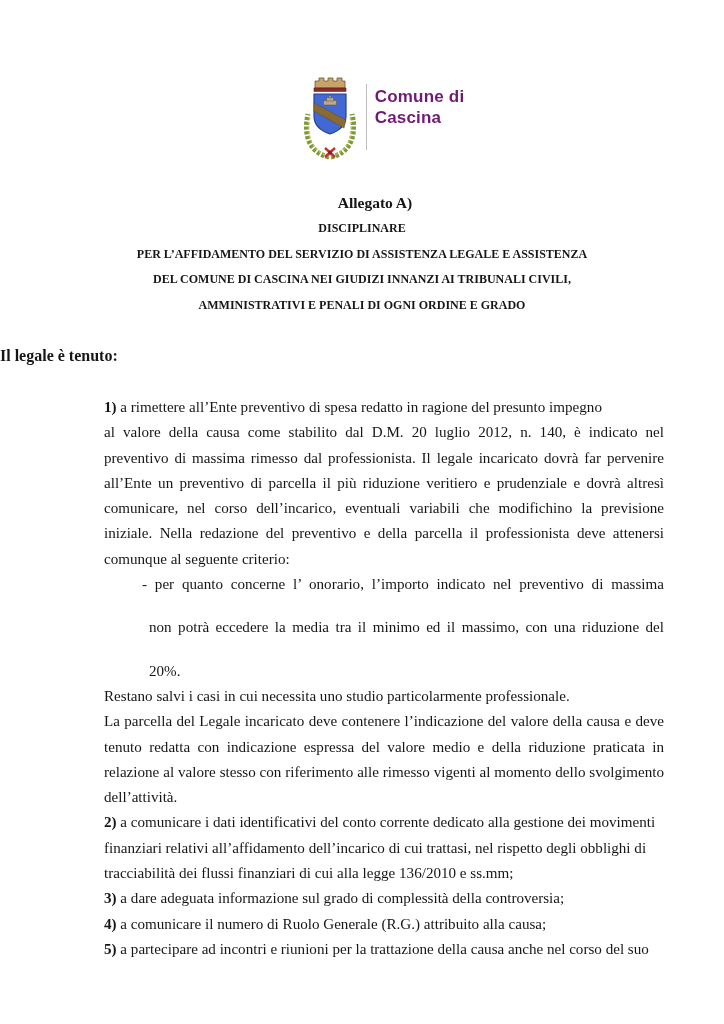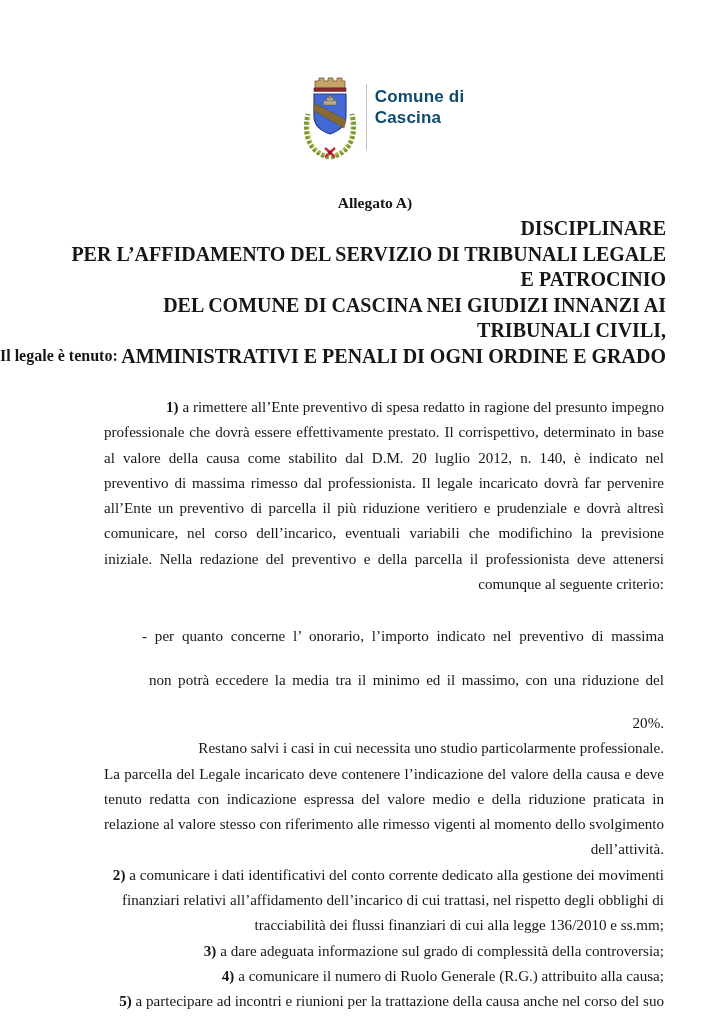--- a/index.html
+++ b/index.html
@@ -48,23 +48,23 @@
     right: 60px;
     text-align: center;
     font-weight: bold;
     font-size: 15.5px;
   }
   .title-block {
     position: absolute;
     top: 216px;
     left: 58px;
     right: 58px;
-    text-align: right;
+    text-align: center;
     font-weight: bold;
-    font-size: 20px;
+    font-size: 12px;
     line-height: 25.6px;
   }
   .subtitle {
     position: absolute;
     top: 347px;
     left: 0;
     right: 0;
     text-align: left;
     font-weight: bold;
     font-size: 16px;
@@ -72,23 +72,23 @@
 
   
   .doc-body {
     position: absolute;
     top: 395px;
     left: 104px;
     width: 560px;
     font-size: 15.1px;
     line-height: 25.3px;
   }
-  .line { text-align: right; }
+  .line { text-align: left; }
   .line.just { text-align: justify; text-align-last: justify; }
-  .line.ind1 { padding-left: 38px; margin-top: 27px; }
+  .line.ind1 { padding-left: 38px; }
   .line.ind2 { padding-left: 45px; margin-top: 18px; }
   .line b { font-weight: bold; }
 </style>
 </head>
 <body>
 
 <div class="page">
 
   <header class="logo-row">
     <svg class="crest" viewBox="0 0 60 86" aria-hidden="true">
@@ -111,40 +111,39 @@
       <path d="M29 80 C12 76 6 60 10 40" fill="none" stroke="#c4bd55" stroke-width="1.6" stroke-dasharray="2 2.6"></path>
       <path d="M31 80 C48 76 54 60 50 40" fill="none" stroke="#c4bd55" stroke-width="1.6" stroke-dasharray="2 2.6"></path>
 
       <g stroke="#c03333" stroke-width="2.4" fill="none">
         <path d="M25 72 L35 81"></path>
         <path d="M35 72 L25 81"></path>
       </g>
       <circle cx="30" cy="76.5" r="2" fill="#8a1f1f"></circle>
     </svg>
     <div class="logo-divider"></div>
-    <div class="logo-text" style="color: #0c4a6e;">
+    <div class="logo-text" style="color: #701a75;">
       <div>Comune di</div>
       <div>Cascina</div>
     </div>
   </header>
 
   <div class="annex">Allegato A)</div>
 
   <div class="title-block">
     <div>DISCIPLINARE</div>
-    <div>PER L’AFFIDAMENTO DEL SERVIZIO DI TRIBUNALI LEGALE E PATROCINIO</div>
+    <div>PER L’AFFIDAMENTO DEL SERVIZIO DI ASSISTENZA LEGALE E ASSISTENZA</div>
     <div>DEL COMUNE DI CASCINA NEI GIUDIZI INNANZI AI TRIBUNALI CIVILI,</div>
     <div>AMMINISTRATIVI E PENALI DI OGNI ORDINE E GRADO</div>
   </div>
 
   <div class="subtitle">Il legale è tenuto:</div>
 
   <main class="doc-body">
       <div class="line"><b>1) </b>a rimettere all’Ente preventivo di spesa redatto in ragione del presunto impegno</div>
-      <div class="line just">professionale che dovrà essere effettivamente prestato. Il corrispettivo, determinato in base</div>
       <div class="line just">al valore della causa come stabilito dal D.M. 20 luglio 2012, n. 140,  è indicato nel</div>
       <div class="line just">preventivo di massima rimesso dal professionista. Il legale incaricato dovrà far pervenire</div>
       <div class="line just">all’Ente un preventivo di parcella il più riduzione veritiero e prudenziale e dovrà altresì</div>
       <div class="line just">comunicare, nel corso dell’incarico, eventuali variabili che modifichino la previsione</div>
       <div class="line just">iniziale. Nella redazione del preventivo e della parcella il professionista deve attenersi</div>
       <div class="line">comunque al seguente criterio:</div>
       <div class="line just ind1">- per quanto concerne l’ onorario, l’importo indicato nel preventivo di massima</div>
       <div class="line just ind2">non potrà eccedere la media tra il minimo ed il massimo, con una riduzione del</div>
       <div class="line ind2">20%.</div>
       <div class="line">Restano salvi i casi in cui necessita uno studio particolarmente professionale.</div>

